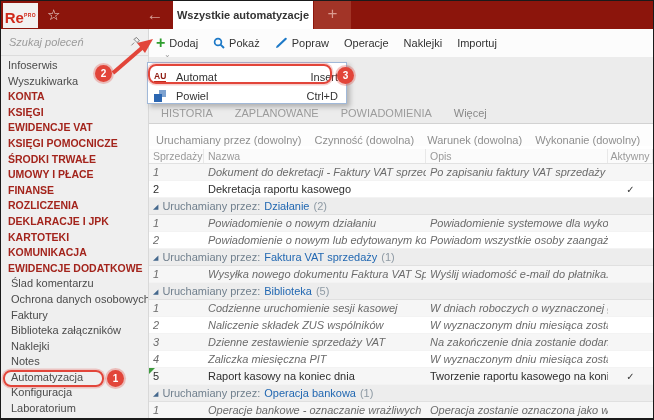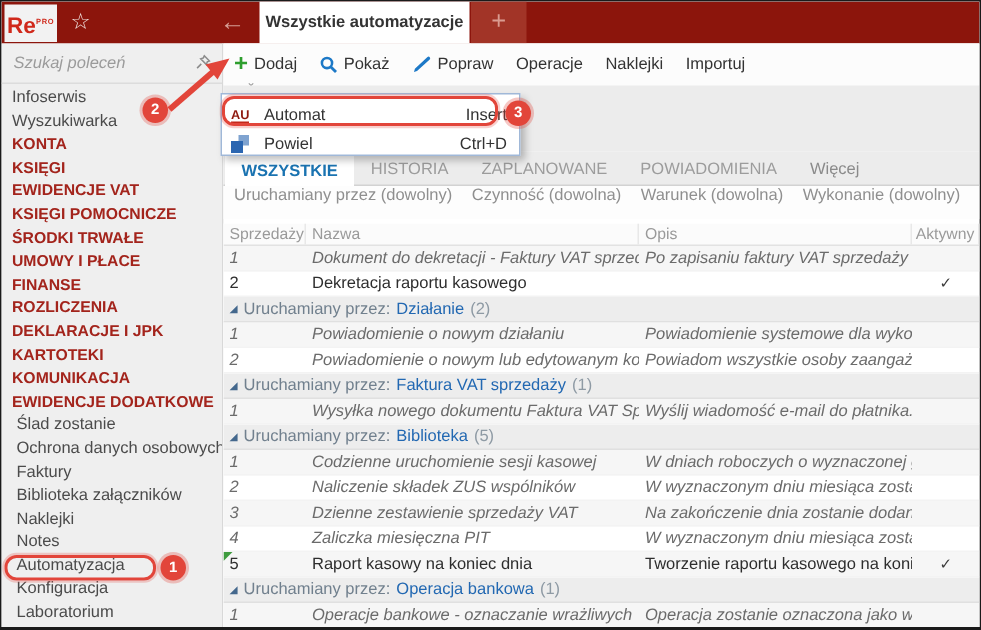--- a/index.html
+++ b/index.html
@@ -43,21 +43,21 @@
   .heading-strip { height:44px; background:#ececec; position:relative; }
   .heading-strip h1 { position:absolute; left:8px; top:10px; font-size:17px; font-weight:normal;
                       color:#4a4a4a; white-space:nowrap; }
   .tabs { height:23px; background:#ececec; border-bottom:1px solid #d2d2d2; display:flex;
           align-items:stretch; padding-left:1px; }
   .tab { font-size:11px; color:#9c9c9c; padding:0 11px; display:flex; align-items:center;
          border-top:2px solid transparent; white-space:nowrap; }
   .tab.active { background:#fff; color:#1a73b1; font-weight:bold; border-top:2px solid #4d4d4d;
                 margin-bottom:-1px; }
   .tab.more { font-size:11px; color:#8a8a8a; }
-  .filters { height:22px; background:#fdfdfd; display:flex; align-items:flex-start; gap:13px;
+  .filters { height:22px; background:#fdfdfd; display:flex; align-items:flex-end; gap:13px;
              padding-left:7px; font-size:11px; color:#8f8f8f; white-space:nowrap; overflow:hidden; }
 
   
   .grid { position:absolute; left:0; right:0; top:120px; bottom:0; background:#fff; overflow:hidden; }
   .g-head { display:flex; height:15px; background:#fbfbfb; border-bottom:1px solid #e2e2e2;
             font-size:10.5px; color:#9a9a9a; }
   .g-head .c { border-right:1px solid #e8e8e8; padding-left:4px; line-height:15px;
                white-space:nowrap; overflow:hidden; }
   .row { display:flex; height:17px; border-bottom:1px solid #f3f3f3; position:relative; }
   .row.alt { background:#f6f6f6; }
@@ -132,21 +132,21 @@
         <div class="nav-item category">EWIDENCJE VAT</div>
         <div class="nav-item category">KSIĘGI POMOCNICZE</div>
         <div class="nav-item category">ŚRODKI TRWAŁE</div>
         <div class="nav-item category">UMOWY I PŁACE</div>
         <div class="nav-item category">FINANSE</div>
         <div class="nav-item category">ROZLICZENIA</div>
         <div class="nav-item category">DEKLARACJE I JPK</div>
         <div class="nav-item category">KARTOTEKI</div>
         <div class="nav-item category">KOMUNIKACJA</div>
         <div class="nav-item category">EWIDENCJE DODATKOWE</div>
-        <div class="nav-item sub">Ślad zostanie</div>
+        <div class="nav-item sub">Ślad komentarzu</div>
         <div class="nav-item sub">Ochrona danych osobowych</div>
         <div class="nav-item sub">Faktury</div>
         <div class="nav-item sub">Biblioteka załączników</div>
         <div class="nav-item sub">Naklejki</div>
         <div class="nav-item sub">Notes</div>
         <div class="nav-item sub">Automatyzacja</div>
         <div class="nav-item sub">Konfiguracja</div>
         <div class="nav-item sub">Laboratorium</div>
       </div>
   </div>
@@ -178,21 +178,20 @@
         </div>
         <div class="tb-item">
           <span>Importuj</span>
         </div>
       </div>
     <div class="dodaj-chevron">⌄</div>
     <div class="heading-strip">
       <h1>Wszystkie automatyzacje</h1>
     </div>
     <div class="tabs" id="tabs">
-        <div class="tab active">WSZYSTKIE</div>
         <div class="tab">HISTORIA</div>
         <div class="tab">ZAPLANOWANE</div>
         <div class="tab">POWIADOMIENIA</div>
         <div class="tab more">Więcej</div>
       </div>
     <div class="filters" id="filters">
         <div>Uruchamiany przez (dowolny)</div>
         <div>Czynność (dowolna)</div>
         <div>Warunek (dowolna)</div>
         <div>Wykonanie (dowolny)</div>

